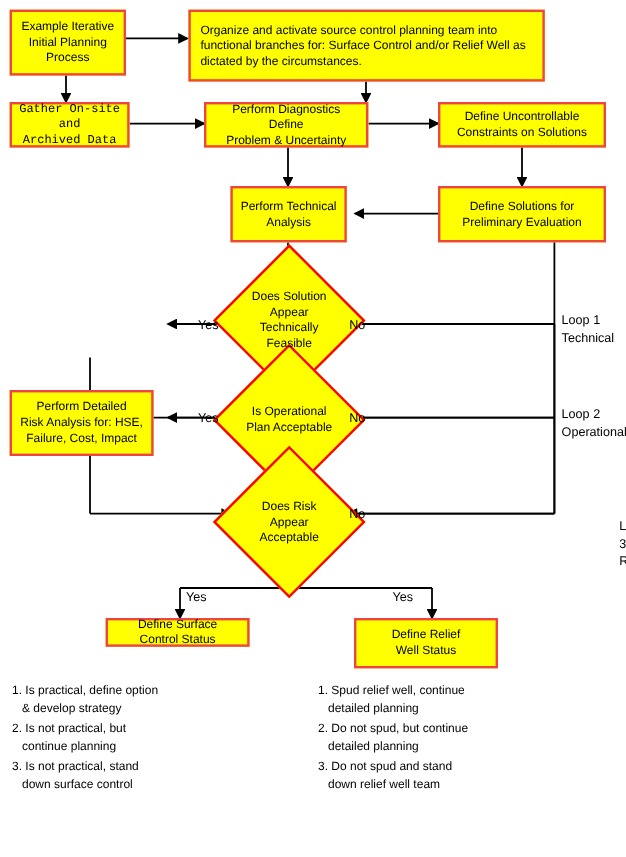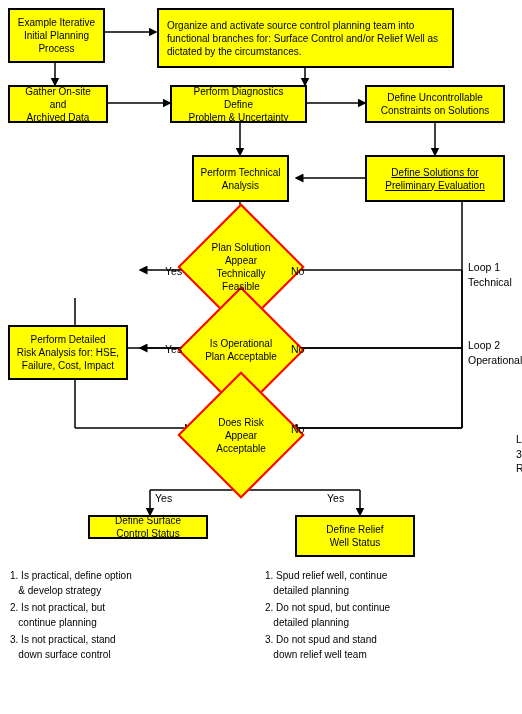--- a/index.html
+++ b/index.html
@@ -20,21 +20,21 @@
     svg.lines {
       position: absolute;
       top: 0; left: 0;
       width: 522px;
       height: 714px;
       pointer-events: none;
     }
     .box {
       position: absolute;
       background: yellow;
-      border: 2px solid #000000;
+      border: 2px solid #ef4444;
       text-align: center;
       display: flex;
       align-items: center;
       justify-content: center;
       font-size: 10.5px;
       font-weight: normal;
       line-height: 1.3;
       padding: 4px 6px;
     }
     .diamond-wrap {
@@ -141,48 +141,48 @@
   <div class="box" style="left:8px; top:8px; width:97px; height:55px; font-size:10px;">
     <span style="white-space:pre-line;">Example Iterative
 Initial Planning
 Process</span>
   </div>
 
   <div class="box" style="left:157px; top:8px; width:297px; height:60px; font-size:10px; text-align:left; padding:5px 8px;">
     <span>Organize and activate source control planning team into functional branches for: Surface Control and/or Relief Well as dictated by the circumstances.</span>
   </div>
 
-  <div class="box" style="left:8px; top:85px; width:100px; height:38px; font-size:10px;">
+  <div class="box" style="left:8px; top:85px; width:100px; height:38px; font-size:10px;font-family:Liberation Mono, monospace;">
     <span style="white-space:pre-line;">Gather On-site and
 Archived Data</span>
   </div>
 
   <div class="box" style="left:170px; top:85px; width:137px; height:38px; font-size:10px;">
     <span style="white-space:pre-line;">Perform Diagnostics Define
 Problem &amp; Uncertainty</span>
   </div>
 
   <div class="box" style="left:365px; top:85px; width:140px; height:38px; font-size:10px;">
     <span style="white-space:pre-line;">Define Uncontrollable
 Constraints on Solutions</span>
   </div>
 
   <div class="box" style="left:192px; top:155px; width:97px; height:47px; font-size:10px;">
     <span style="white-space:pre-line;">Perform Technical
 Analysis</span>
   </div>
 
   <div class="box" style="left:365px; top:155px; width:140px; height:47px; font-size:10px;">
-    <span style="white-space:pre-line;text-decoration:underline;">Define Solutions for
+    <span style="white-space:pre-line;">Define Solutions for
 Preliminary Evaluation</span>
   </div>
 
   <div class="diamond-wrap" style="left:196px; top:222px; width:90px; height:90px;">
     <div class="diamond"></div>
-    <div class="diamond-text" style="white-space:pre-line;">Plan Solution
+    <div class="diamond-text" style="white-space:pre-line;">Does Solution
 Appear Technically
 Feasible</div>
   </div>
 
 
   <div class="diamond-wrap" style="left:196px; top:305px; width:90px; height:90px;">
     <div class="diamond"></div>
     <div class="diamond-text" style="white-space:pre-line;">Is Operational
 Plan Acceptable</div>
   </div>

